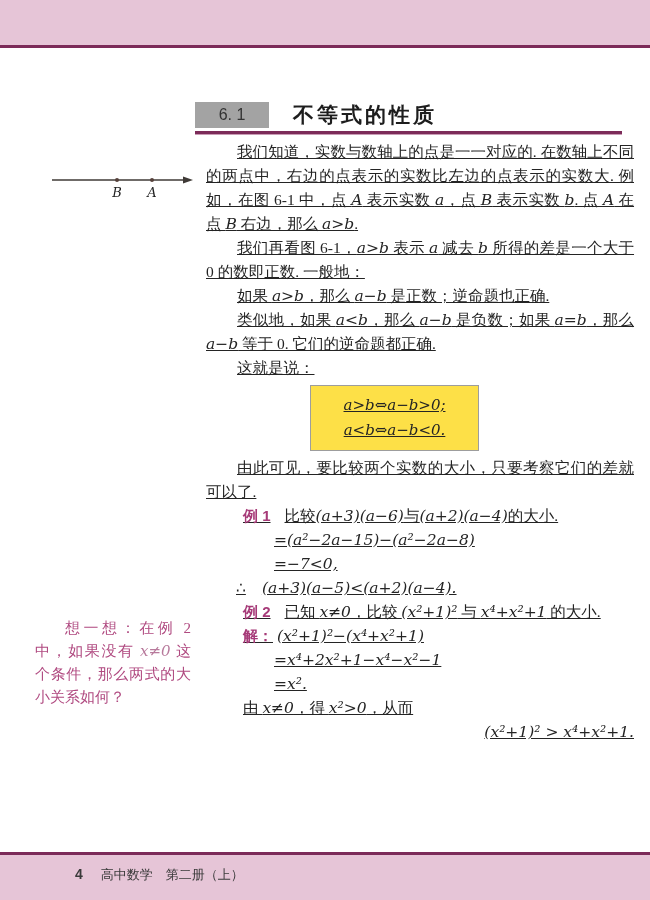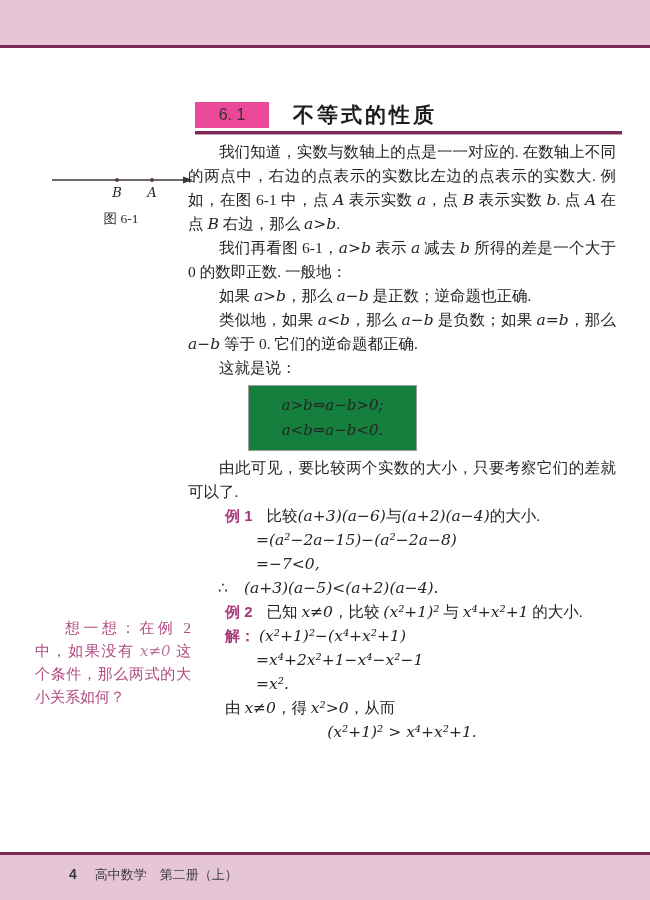--- a/index.html
+++ b/index.html
@@ -9,62 +9,62 @@
     font-family:"Liberation Serif","DejaVu Serif",serif;
     color:#222;
   }
   
   .band{position:absolute;left:0;width:650px;background:#e6c5d7;}
   .band.top{top:0;height:45px;border-bottom:1px solid #dcb6cb;}
   .band.bottom{top:855px;height:45px;}
   .rule{position:absolute;left:0;width:650px;height:3px;background:#7c2b59;}
   .rule.top{top:45px;}
   .rule.bottom{top:852px;}
-  .footer-line{position:absolute;top:866px;left:69px;font-size:13px;color:#3a3a3a;
+  .footer-line{position:absolute;top:866px;left:75px;font-size:13px;color:#3a3a3a;
     font-family:"Liberation Sans","DejaVu Sans",sans-serif;}
   .footer-line .pagenum{font-weight:bold;margin-right:18px;font-size:14px;}
 
   
   .section-header{position:absolute;left:195px;top:101px;width:428px;}
-  .section-number-box{display:inline-block;width:74px;height:26px;background:#ec4899;
+  .section-number-box{display:inline-block;width:74px;height:26px;background:#a3a3a3;
     text-align:center;line-height:26px;font-size:16px;color:#333;vertical-align:middle;
     font-family:"Liberation Sans","DejaVu Sans",sans-serif;}
   .section-title{display:inline-block;margin-left:20px;font-size:21px;font-weight:bold;
     letter-spacing:3px;color:#1d1d1d;vertical-align:middle;
     font-family:"Liberation Sans","DejaVu Sans",sans-serif;}
   .section-rule{position:absolute;left:195px;top:131px;width:427px;height:3px;
     background:#7c2b59;border-bottom:1px solid #c99cb5;}
 
   
   .figure{position:absolute;left:45px;top:167px;width:152px;text-align:center;}
   .figure svg{display:block;}
   .figure-caption{margin-top:9px;font-size:13.5px;color:#2c2c2c;}
   .pt-label{font-family:"DejaVu Serif",serif;font-style:italic;font-size:13px;fill:#222;}
 
   
-  .main{position:absolute;left:188px;top:140px;width:428px;
-    font-size:15.5px;line-height:24px;text-align:justify;color:#242424;}
+  .main{position:absolute;left:206px;top:140px;width:428px;
+    font-size:15.5px;line-height:24px;text-align:justify;color:#242424;text-decoration:underline;}
   .main p{margin:0;text-indent:2em;}
   .math{font-family:"DejaVu Serif",serif;font-style:italic;}
 
   
-  .formula-box{margin:5px 0 5px 60px;width:167px;border:1px solid #9d9d9d;
-    padding:7px 0;text-align:center;line-height:25px;background:#15803d;}
+  .formula-box{margin:5px 0 5px 104px;width:167px;border:1px solid #9d9d9d;
+    padding:7px 0;text-align:center;line-height:25px;background:#fde047;}
   .formula-box div{font-family:"DejaVu Serif",serif;font-style:italic;font-size:15px;}
 
   
   .ex-line{padding-left:37px;text-indent:0;}
   .ex-cont{padding-left:68px;text-indent:0;}
   .ex-label{color:#a63a78;font-weight:bold;margin-right:14px;
     font-family:"Liberation Sans","DejaVu Sans",sans-serif;font-size:15px;}
   .solve-label{color:#a63a78;font-weight:bold;margin-right:4px;
     font-family:"Liberation Sans","DejaVu Sans",sans-serif;font-size:15px;}
   .therefore{margin-right:16px;padding-left:-7px;}
   .ex-conclusion{padding-left:30px;text-indent:0;}
-  .ex-final{text-align:center;text-indent:0;}
+  .ex-final{text-align:right;text-indent:0;}
 
   
   .margin-note{position:absolute;left:35px;top:617px;width:156px;
     font-size:15px;line-height:23px;color:#b04a80;text-align:justify;text-indent:2em;}
   .margin-note .math{color:#b87a9c;}
 </style>
 </head>
 <body>
 
 <div class="band top"></div>
@@ -78,21 +78,20 @@
 
 <div class="figure">
   <svg width="152" height="34" viewBox="0 0 152 34">
     <line x1="7" y1="13" x2="139" y2="13" stroke="#3f3a36" stroke-width="1.3"></line>
     <polygon points="148,13 138,9.5 138,16.5" fill="#3f3a36"></polygon>
     <circle cx="72" cy="13" r="2" fill="#55403a"></circle>
     <circle cx="107" cy="13" r="2" fill="#55403a"></circle>
     <text x="72" y="30" text-anchor="middle" class="pt-label">B</text>
     <text x="107" y="30" text-anchor="middle" class="pt-label">A</text>
   </svg>
-  <div class="figure-caption">图 6-1</div>
 </div>
 
 <div class="margin-note"><span>想一想：在例 2 中，如果没有 </span><span class="math">x≠0</span><span> 这个条件，那么两式的大小关系如何？</span></div>
 
 <div class="main">
   <p><span>我们知道，实数与数轴上的点是一一对应的. 在数轴上不同的两点中，右边的点表示的实数比左边的点表示的实数大. 例如，在图 6-1 中，点 </span><span class="math">A</span><span> 表示实数 </span><span class="math">a</span><span>，点 </span><span class="math">B</span><span> 表示实数 </span><span class="math">b</span><span>. 点 </span><span class="math">A</span><span> 在点 </span><span class="math">B</span><span> 右边，那么 </span><span class="math">a&gt;b</span><span>.</span></p>
   <p><span>我们再看图 6-1，</span><span class="math">a&gt;b</span><span> 表示 </span><span class="math">a</span><span> 减去 </span><span class="math">b</span><span> 所得的差是一个大于 0 的数即正数. 一般地：</span></p>
   <p><span>如果 </span><span class="math">a&gt;b</span><span>，那么 </span><span class="math">a−b</span><span> 是正数；逆命题也正确.</span></p>
   <p><span>类似地，如果 </span><span class="math">a&lt;b</span><span>，那么 </span><span class="math">a−b</span><span> 是负数；如果 </span><span class="math">a=b</span><span>，那么 </span><span class="math">a−b</span><span> 等于 0. 它们的逆命题都正确.</span></p>
   <p><span>这就是说：</span></p>

